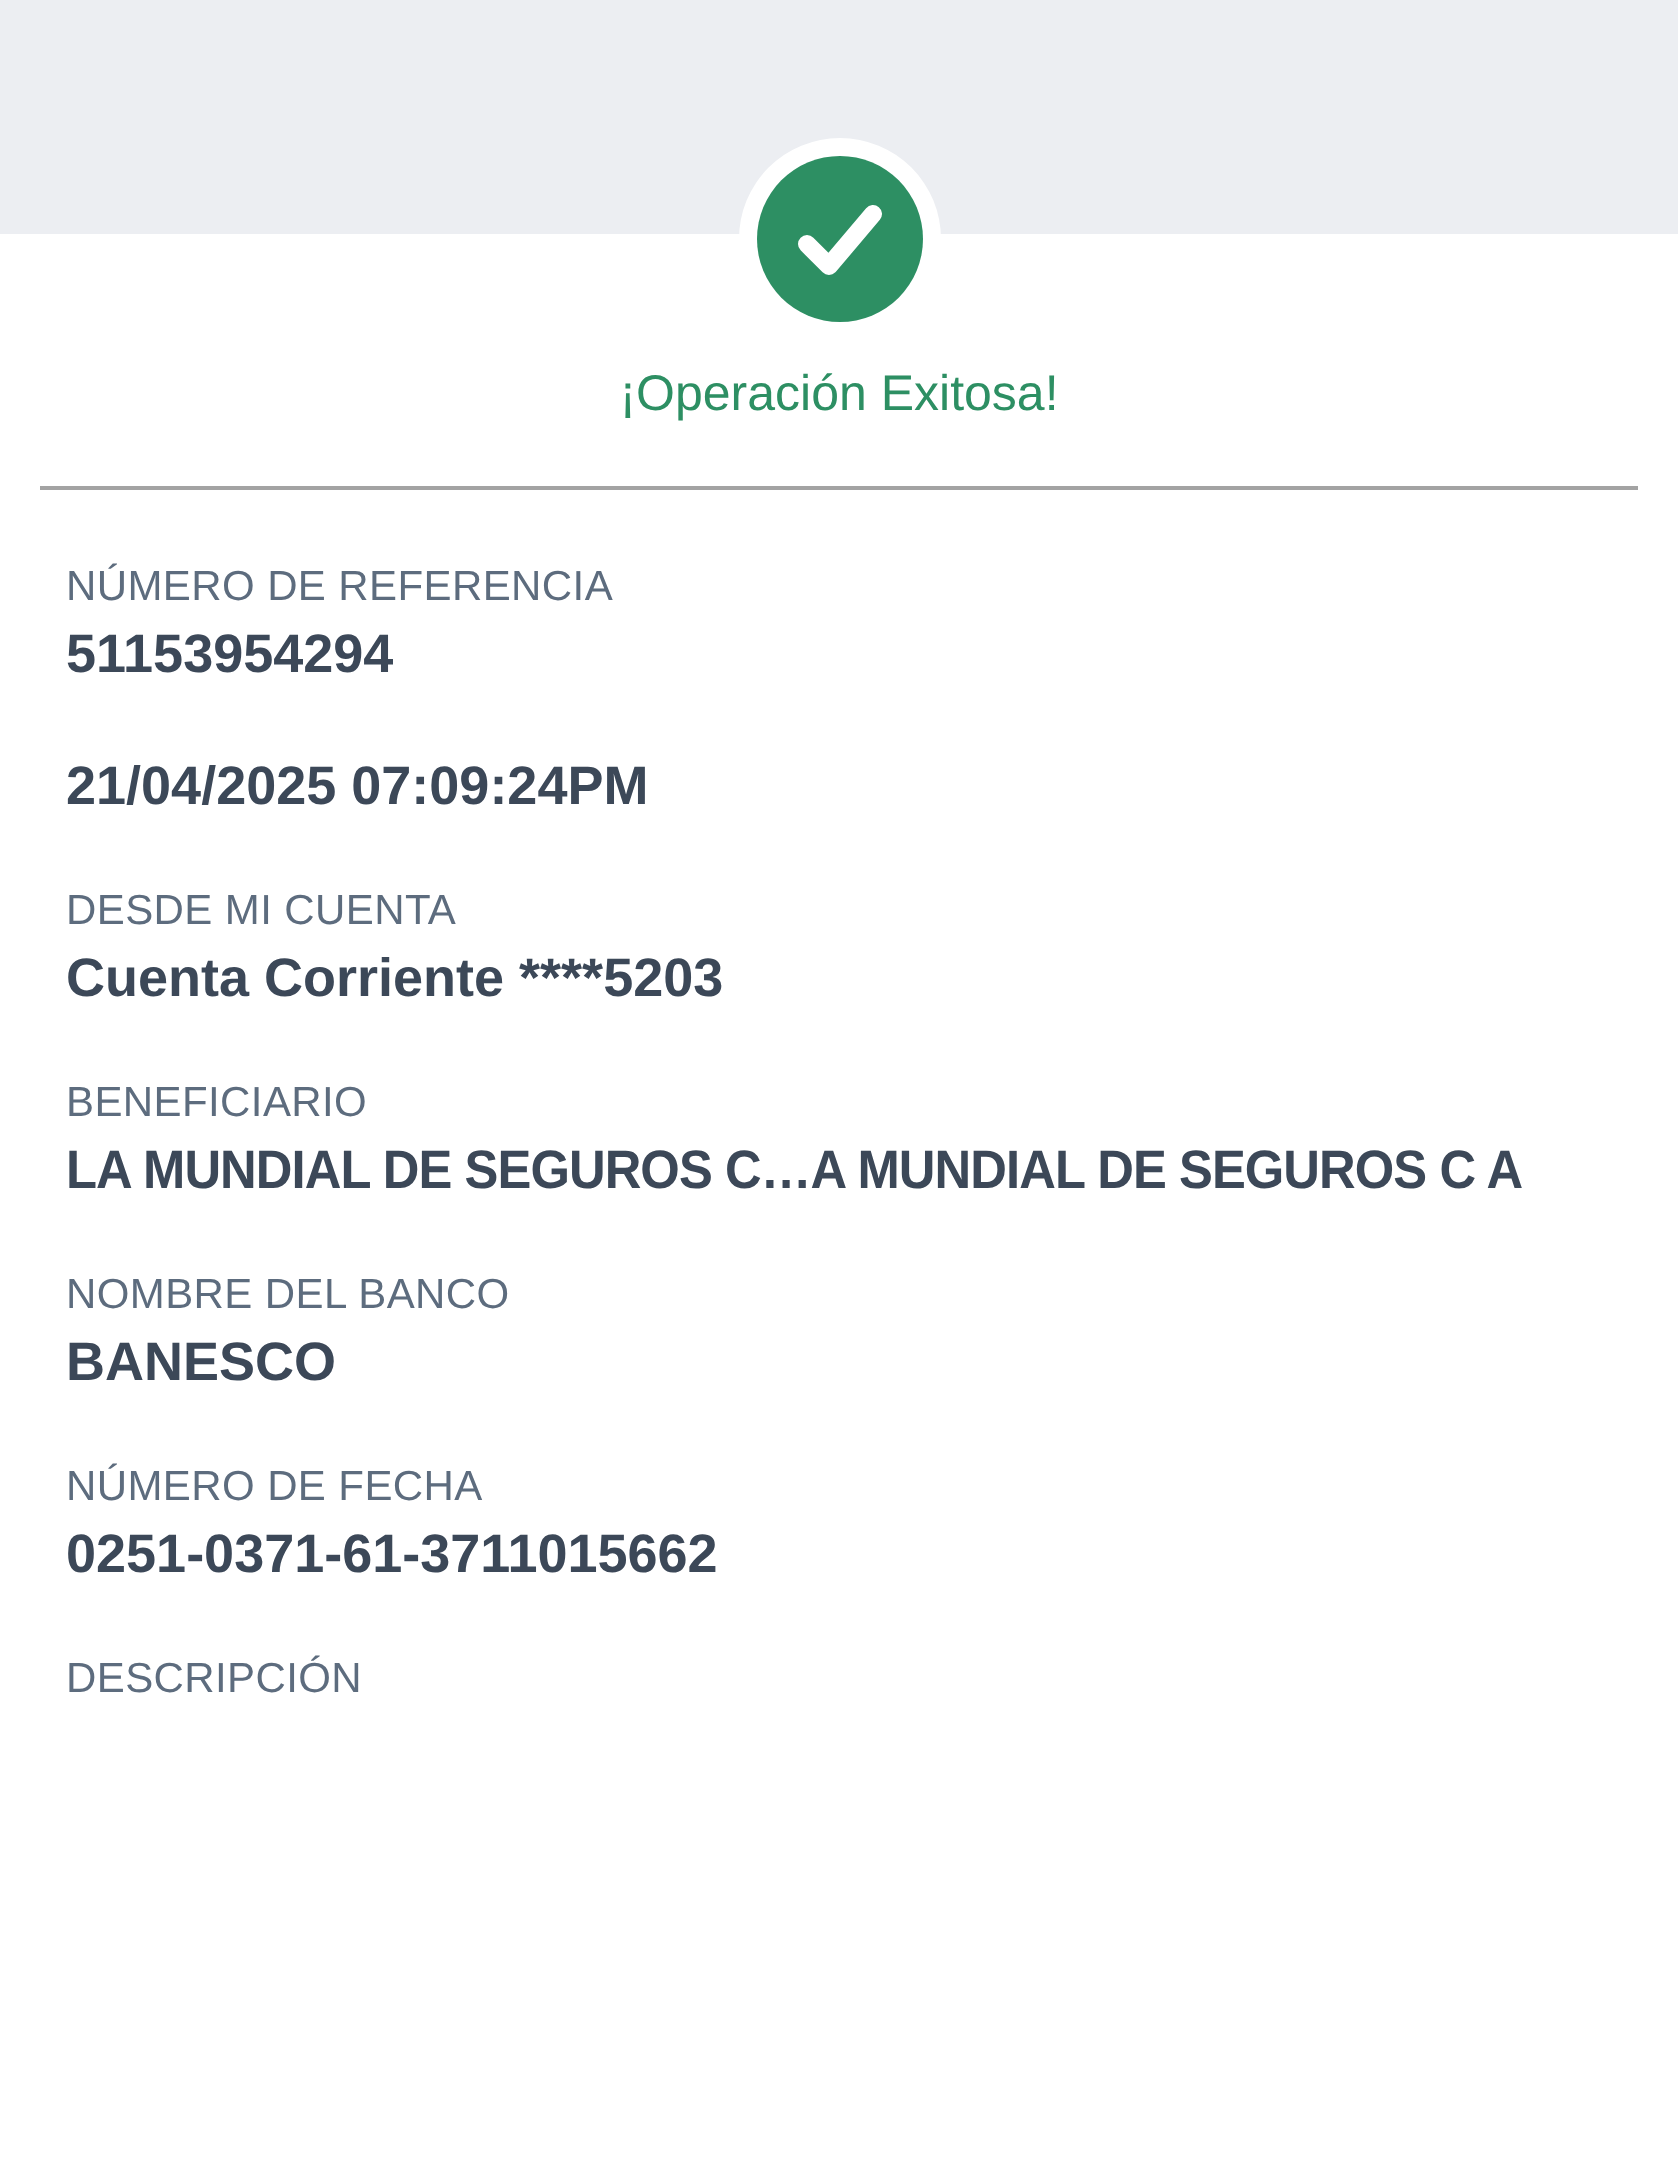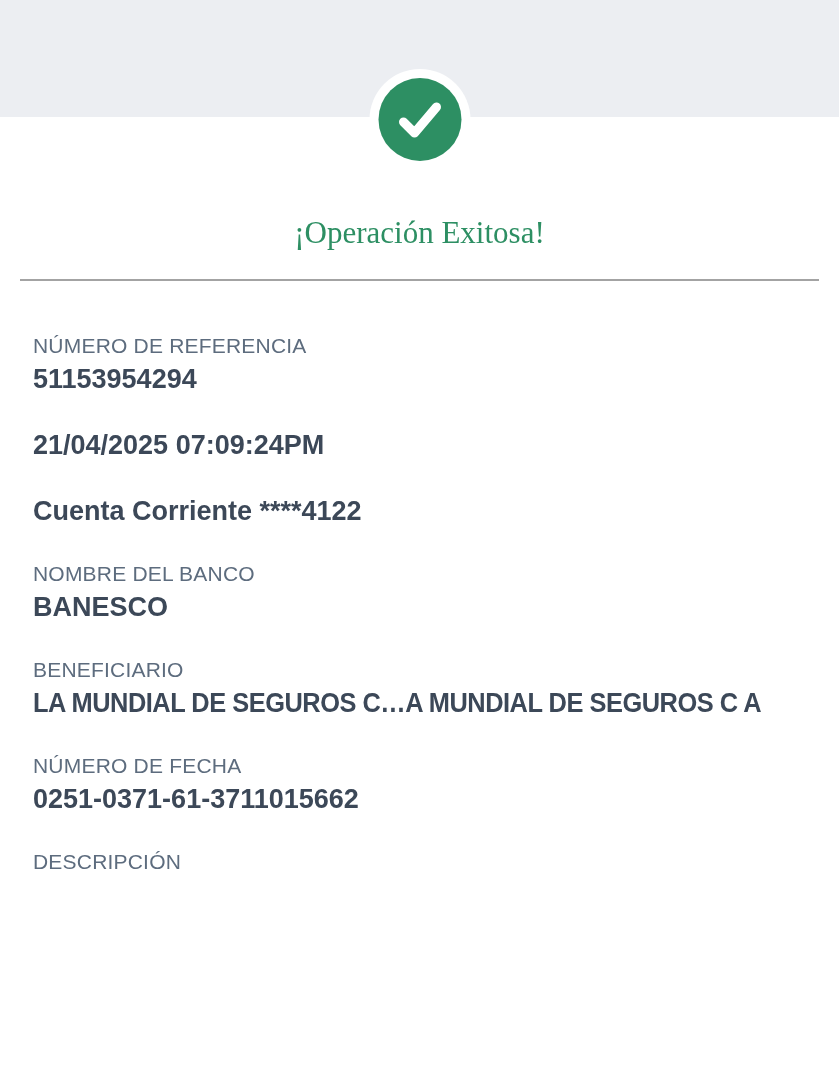--- a/index.html
+++ b/index.html
@@ -26,36 +26,35 @@
     background:#ffffff;
     display:flex;align-items:center;justify-content:center;
   }
   .check-circle{
     width:83px;height:83px;border-radius:50%;
     background:var(--success-green);
     display:flex;align-items:center;justify-content:center;
   }
   .check-circle svg{display:block;}
   .success-title{
-    margin-top:98px;
+    margin-top:62px;
     text-align:center;
-    font-size:31px;
+    font-size:25px;
     line-height:36px;
     font-weight:400;
     color:var(--success-green);
-    font-family:Liberation Serif, serif;
   }
   .divider{
     margin:28px 20px 0 20px;
     border:none;
     border-top:2px solid var(--divider);
     height:0;
   }
   .fields{
-    padding:52px 33px 0 33px;
+    padding:36px 33px 0 33px;
   }
   .field{
     margin-bottom:34px;
   }
   .field-label{
     font-size:21px;
     line-height:26px;
     color:var(--label-gray);
     letter-spacing:0.2px;
   }
@@ -94,31 +93,32 @@
   <div class="field">
     <div class="field-label">NÚMERO DE REFERENCIA</div>
     <div class="field-value">51153954294</div>
   </div>
 
   <div class="field">
     <div class="field-value">21/04/2025 07:09:24PM</div>
   </div>
 
   <div class="field">
-    <div class="field-value">Cuenta Corriente ****4122</div>
+    <div class="field-label">DESDE MI CUENTA</div>
+    <div class="field-value">Cuenta Corriente ****5203</div>
+  </div>
+
+  <div class="field">
+    <div class="field-label">BENEFICIARIO</div>
+    <div class="field-value condensed">LA MUNDIAL DE SEGUROS C…A MUNDIAL DE SEGUROS C A</div>
   </div>
 
   <div class="field">
     <div class="field-label">NOMBRE DEL BANCO</div>
     <div class="field-value">BANESCO</div>
-  </div>
-
-  <div class="field">
-    <div class="field-label">BENEFICIARIO</div>
-    <div class="field-value condensed">LA MUNDIAL DE SEGUROS C…A MUNDIAL DE SEGUROS C A</div>
   </div>
 
   <div class="field">
     <div class="field-label">NÚMERO DE FECHA</div>
     <div class="field-value">0251-0371-61-3711015662</div>
   </div>
 
 
   <div class="field">
     <div class="field-label">DESCRIPCIÓN</div>

